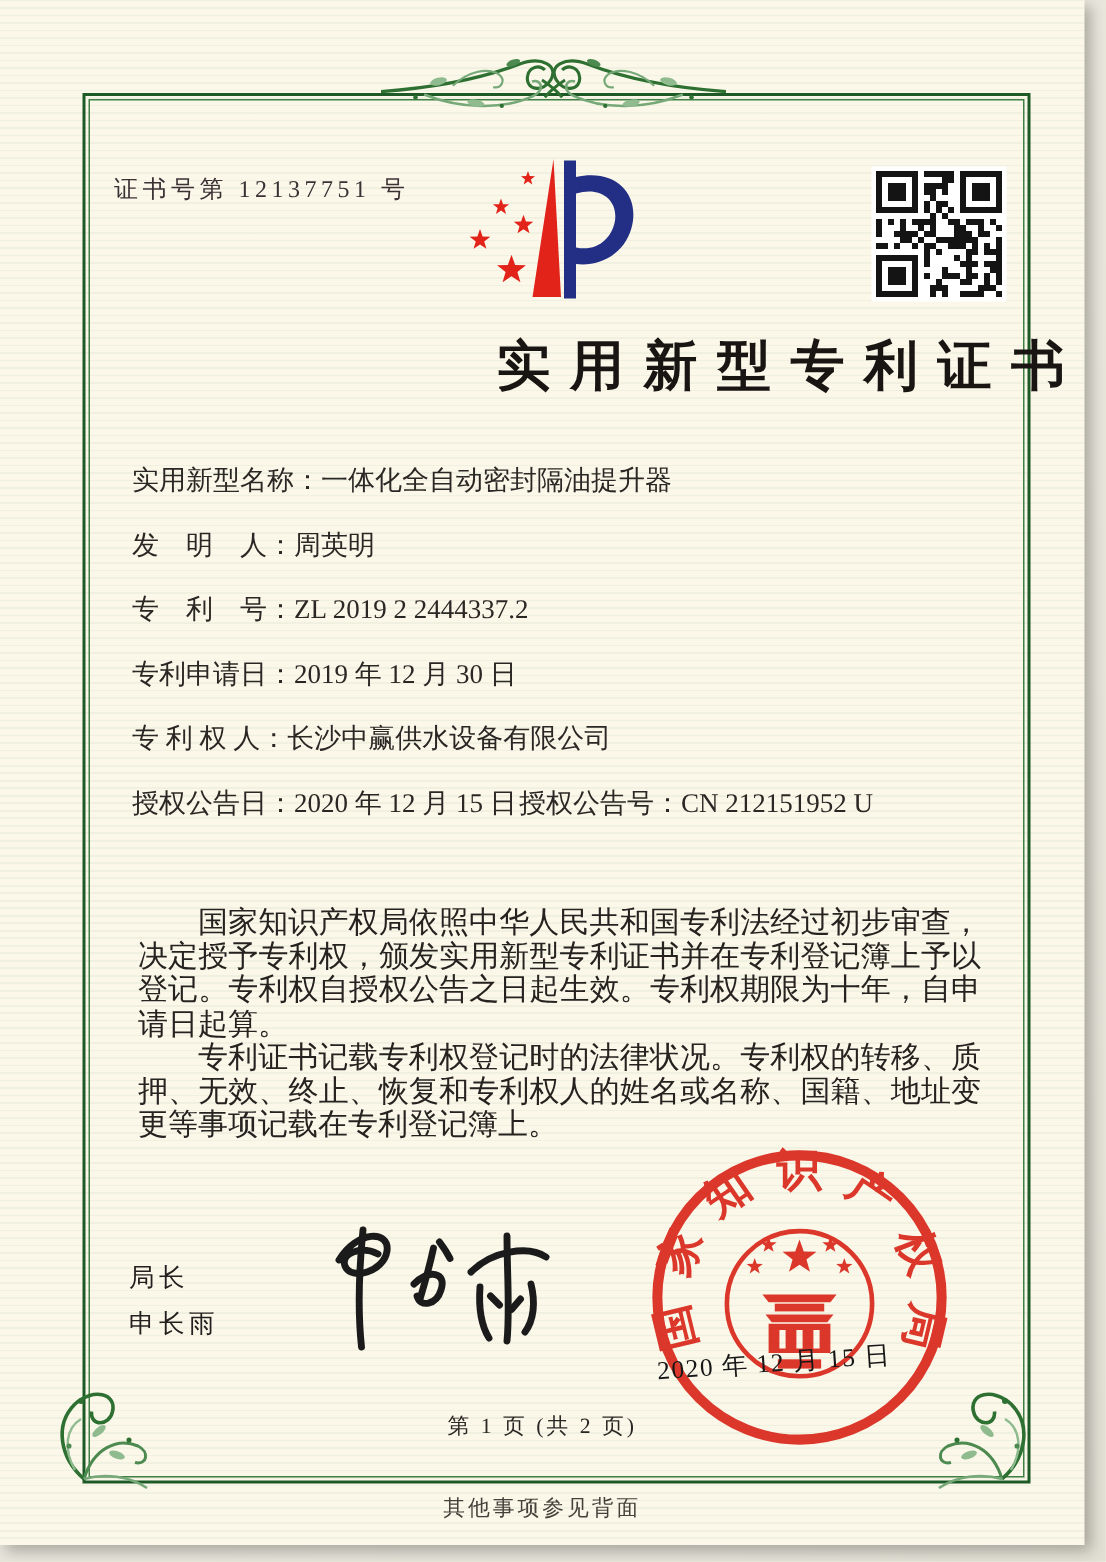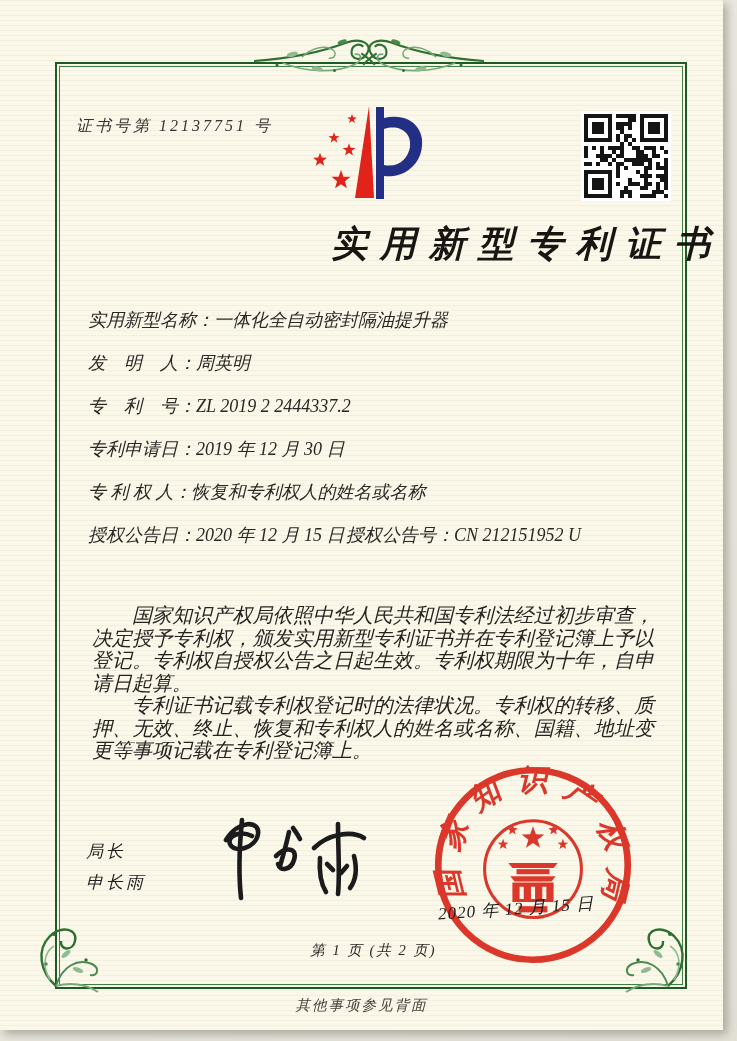--- a/index.html
+++ b/index.html
@@ -2,21 +2,21 @@
 <html><head>
 <meta charset="utf-8">
 <style>
   html,body{margin:0;padding:0;}
   body{
     width:737px;height:1041px;
     background:#d8d5cc;
     font-family:"Liberation Serif","DejaVu Serif",serif;
     position:relative;overflow:hidden;
   }
-  .stage{position:absolute;inset:0;background:linear-gradient(135deg,#efede4 0%,#e3e0d6 100%);font-style:italic;}
+  .stage{position:absolute;inset:0;background:linear-gradient(135deg,#efede4 0%,#e3e0d6 100%);}
   .paper{
     position:absolute;left:0;top:0;width:723px;height:1030px;
     background:
       repeating-linear-gradient(180deg, rgba(170,195,165,0.14) 0px, rgba(170,195,165,0.14) 1px, rgba(0,0,0,0) 1px, rgba(0,0,0,0) 5px),
       #fbf8ea;
     box-shadow:4px 4px 9px rgba(95,95,85,0.45);
   }
   .frame{
     position:absolute;left:55px;top:62px;width:628px;height:923px;
     border:2px solid #1d5a26;
@@ -47,21 +47,21 @@
   .paras p{margin:0;text-indent:2em;}
   .signer{position:absolute;left:86px;top:836px;font-size:17px;color:#242020;letter-spacing:3px;line-height:31px;}
   .signature{position:absolute;left:192px;top:806px;width:190px;height:102px;}
   .seal{position:absolute;left:430px;top:762px;width:206px;height:206px;opacity:0.92;}
   .seal-date{
     position:absolute;left:438px;top:897px;width:160px;
     font-size:17px;color:#171717;letter-spacing:1px;white-space:pre;
     transform:rotate(-4deg);z-index:5;
   }
   .footer{
-    position:absolute;left:12px;top:941px;width:723px;text-align:center;
+    position:absolute;left:0;top:941px;width:723px;text-align:center;
     font-size:14.5px;color:#2b2724;letter-spacing:2px;
   }
   .back-note{
     position:absolute;left:0;top:996px;width:723px;text-align:center;
     font-size:14.5px;color:#46403a;letter-spacing:2px;
   }
   .orn-top{position:absolute;left:254px;top:28px;width:230px;height:68px;}
   .orn-bl{position:absolute;left:20px;top:920px;width:92px;height:92px;}
   .orn-br{position:absolute;left:612px;top:920px;width:92px;height:92px;}
   svg{display:block;}
@@ -368,21 +368,21 @@
     <div class="frow">
       <span class="lbl">发　明　人：</span><span class="val">周英明</span>
     </div>
     <div class="frow">
       <span class="lbl">专　利　号：</span><span class="val">ZL 2019 2 2444337.2</span>
     </div>
     <div class="frow">
       <span class="lbl">专利申请日：</span><span class="val">2019 年 12 月 30 日</span>
     </div>
     <div class="frow">
-      <span class="lbl">专 利 权 人：</span><span class="val">恢复和专利权人的姓名或名称</span>
+      <span class="lbl">专 利 权 人：</span><span class="val">长沙中赢供水设备有限公司</span>
     </div>
     <div class="frow">
       <span class="lbl">授权公告日：</span><span class="val">2020 年 12 月 15 日</span>
       <span class="pair2">
         <span class="lbl" style="min-width:0">授权公告号：</span><span class="val">CN 212151952 U</span>
       </span>
     </div>
   </div>
 
   <div class="paras">

